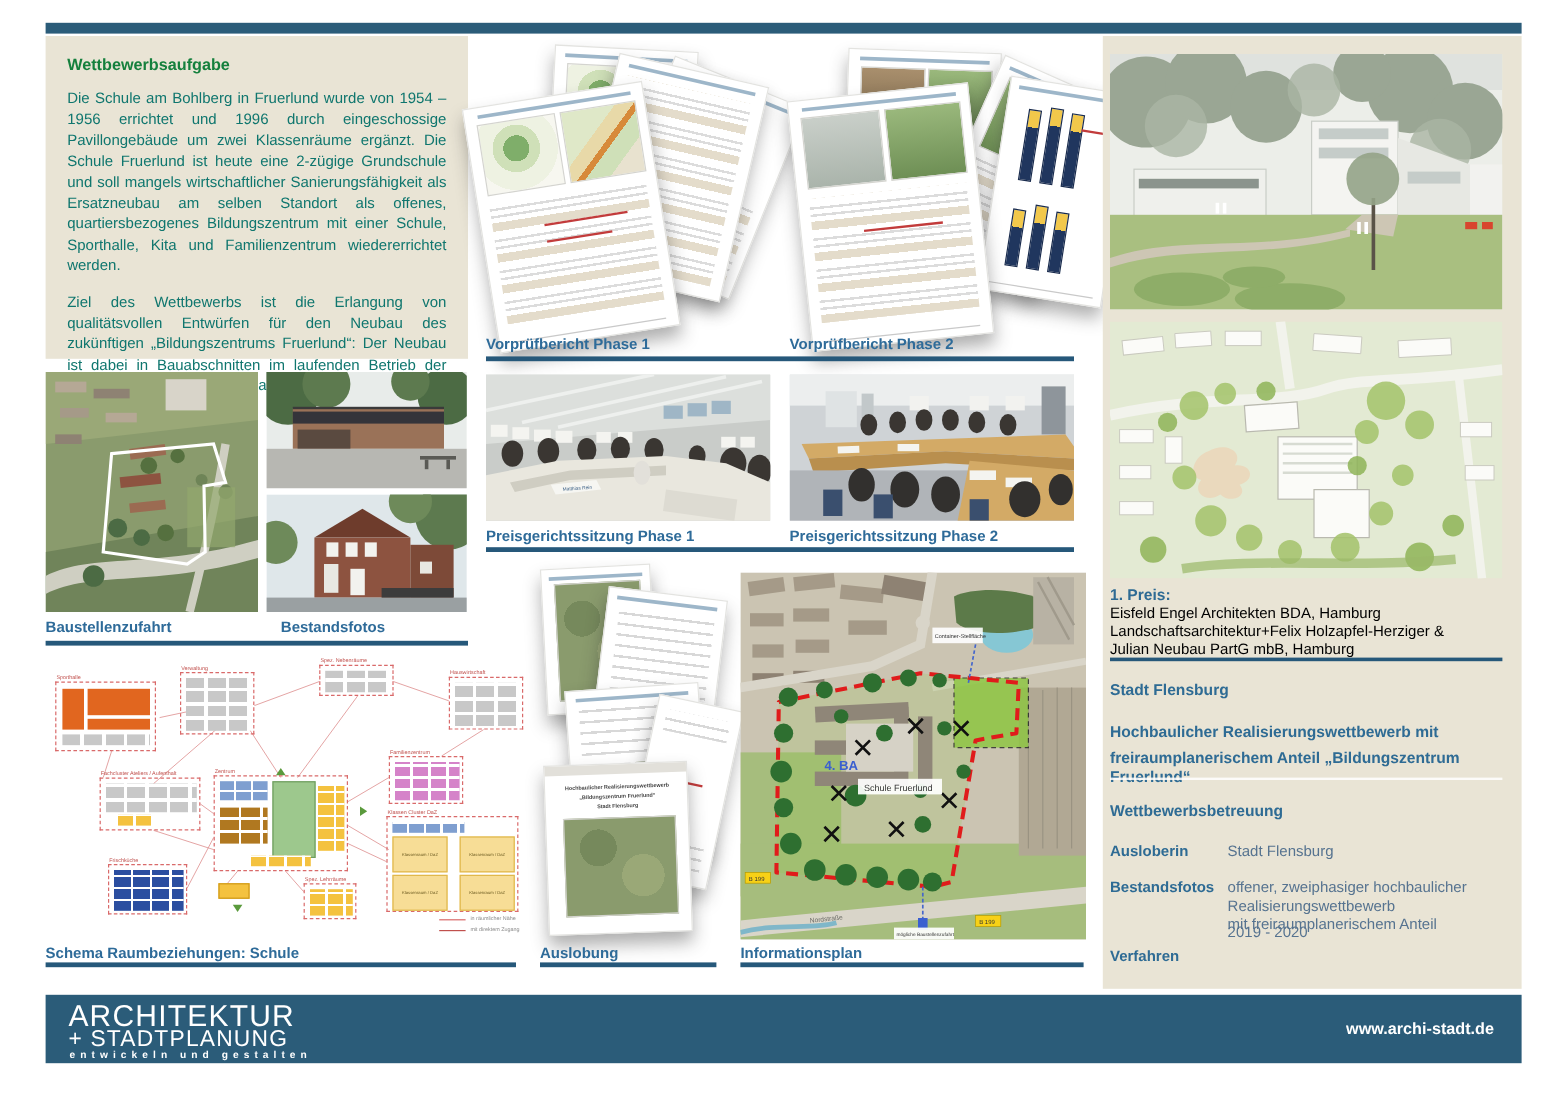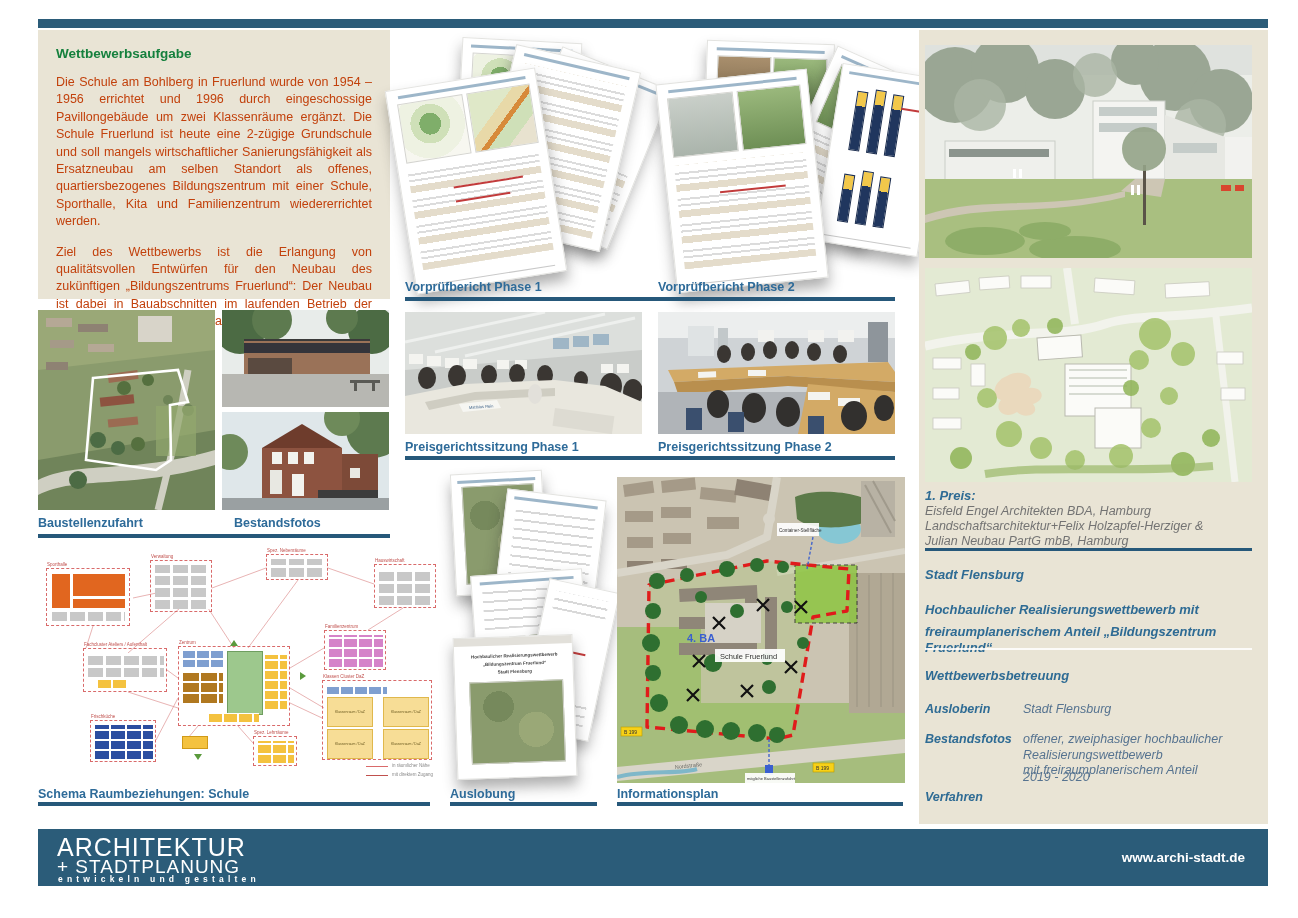--- a/index.html
+++ b/index.html
@@ -6,25 +6,25 @@
   .board{position:relative;width:1298px;height:918px;background:#ffffff;overflow:hidden;
          font-family:"Liberation Sans",sans-serif;}
   .abs{position:absolute;}
   .bluebar{background:#2b5c79;}
   .caption{position:absolute;font-size:12.5px;font-weight:700;color:#2e6b99;white-space:nowrap;}
   .rule{position:absolute;height:4px;background:#26587a;}
   
   .intro-panel{position:absolute;left:38px;top:30px;width:352px;height:269px;background:#e9e4d5;
                padding:0;box-sizing:border-box;}
   .intro-panel h1{margin:16px 18px 0;font-size:13.5px;color:#15803d;font-weight:700;}
-  .intro-panel p{margin:13px 18px 0;font-size:12.5px;line-height:17.4px;color:#c2410c;
+  .intro-panel p{margin:13px 18px 0;font-size:12.5px;line-height:17.4px;color:#0f766e;
                  text-align:justify;}
   
-  .right-panel{position:absolute;left:919px;top:30px;width:349px;height:794px;background:#e9e4d5;font-style:italic;}
-  .rp-text{position:absolute;left:6px;width:330px;color:#737373;font-size:12.5px;line-height:15.5px;}
+  .right-panel{position:absolute;left:919px;top:30px;width:349px;height:794px;background:#e9e4d5;}
+  .rp-text{position:absolute;left:6px;width:330px;color:#000000;font-size:12.5px;line-height:15.5px;}
   .rp-bold{color:#2e6b94;font-weight:700;}
   .detail-label{position:absolute;left:6px;font-size:12.5px;font-weight:700;color:#2e6b94;text-align:center;}
   .detail-value{position:absolute;left:104px;font-size:12.5px;color:#567390;line-height:15.5px;white-space:pre-line;}
   
   .footer{position:absolute;left:38px;top:829px;width:1230px;height:57px;background:#2b5c79;color:#fff;}
   .logo1{position:absolute;left:19px;top:4px;font-size:25px;letter-spacing:1px;}
   .logo2{position:absolute;left:19px;top:27px;font-size:19px;letter-spacing:1px;}
   .logo3{position:absolute;left:20px;top:45px;font-size:8.5px;font-weight:700;letter-spacing:4.2px;}
   .site{position:absolute;right:23px;top:21px;font-size:13.5px;font-weight:700;}
   

